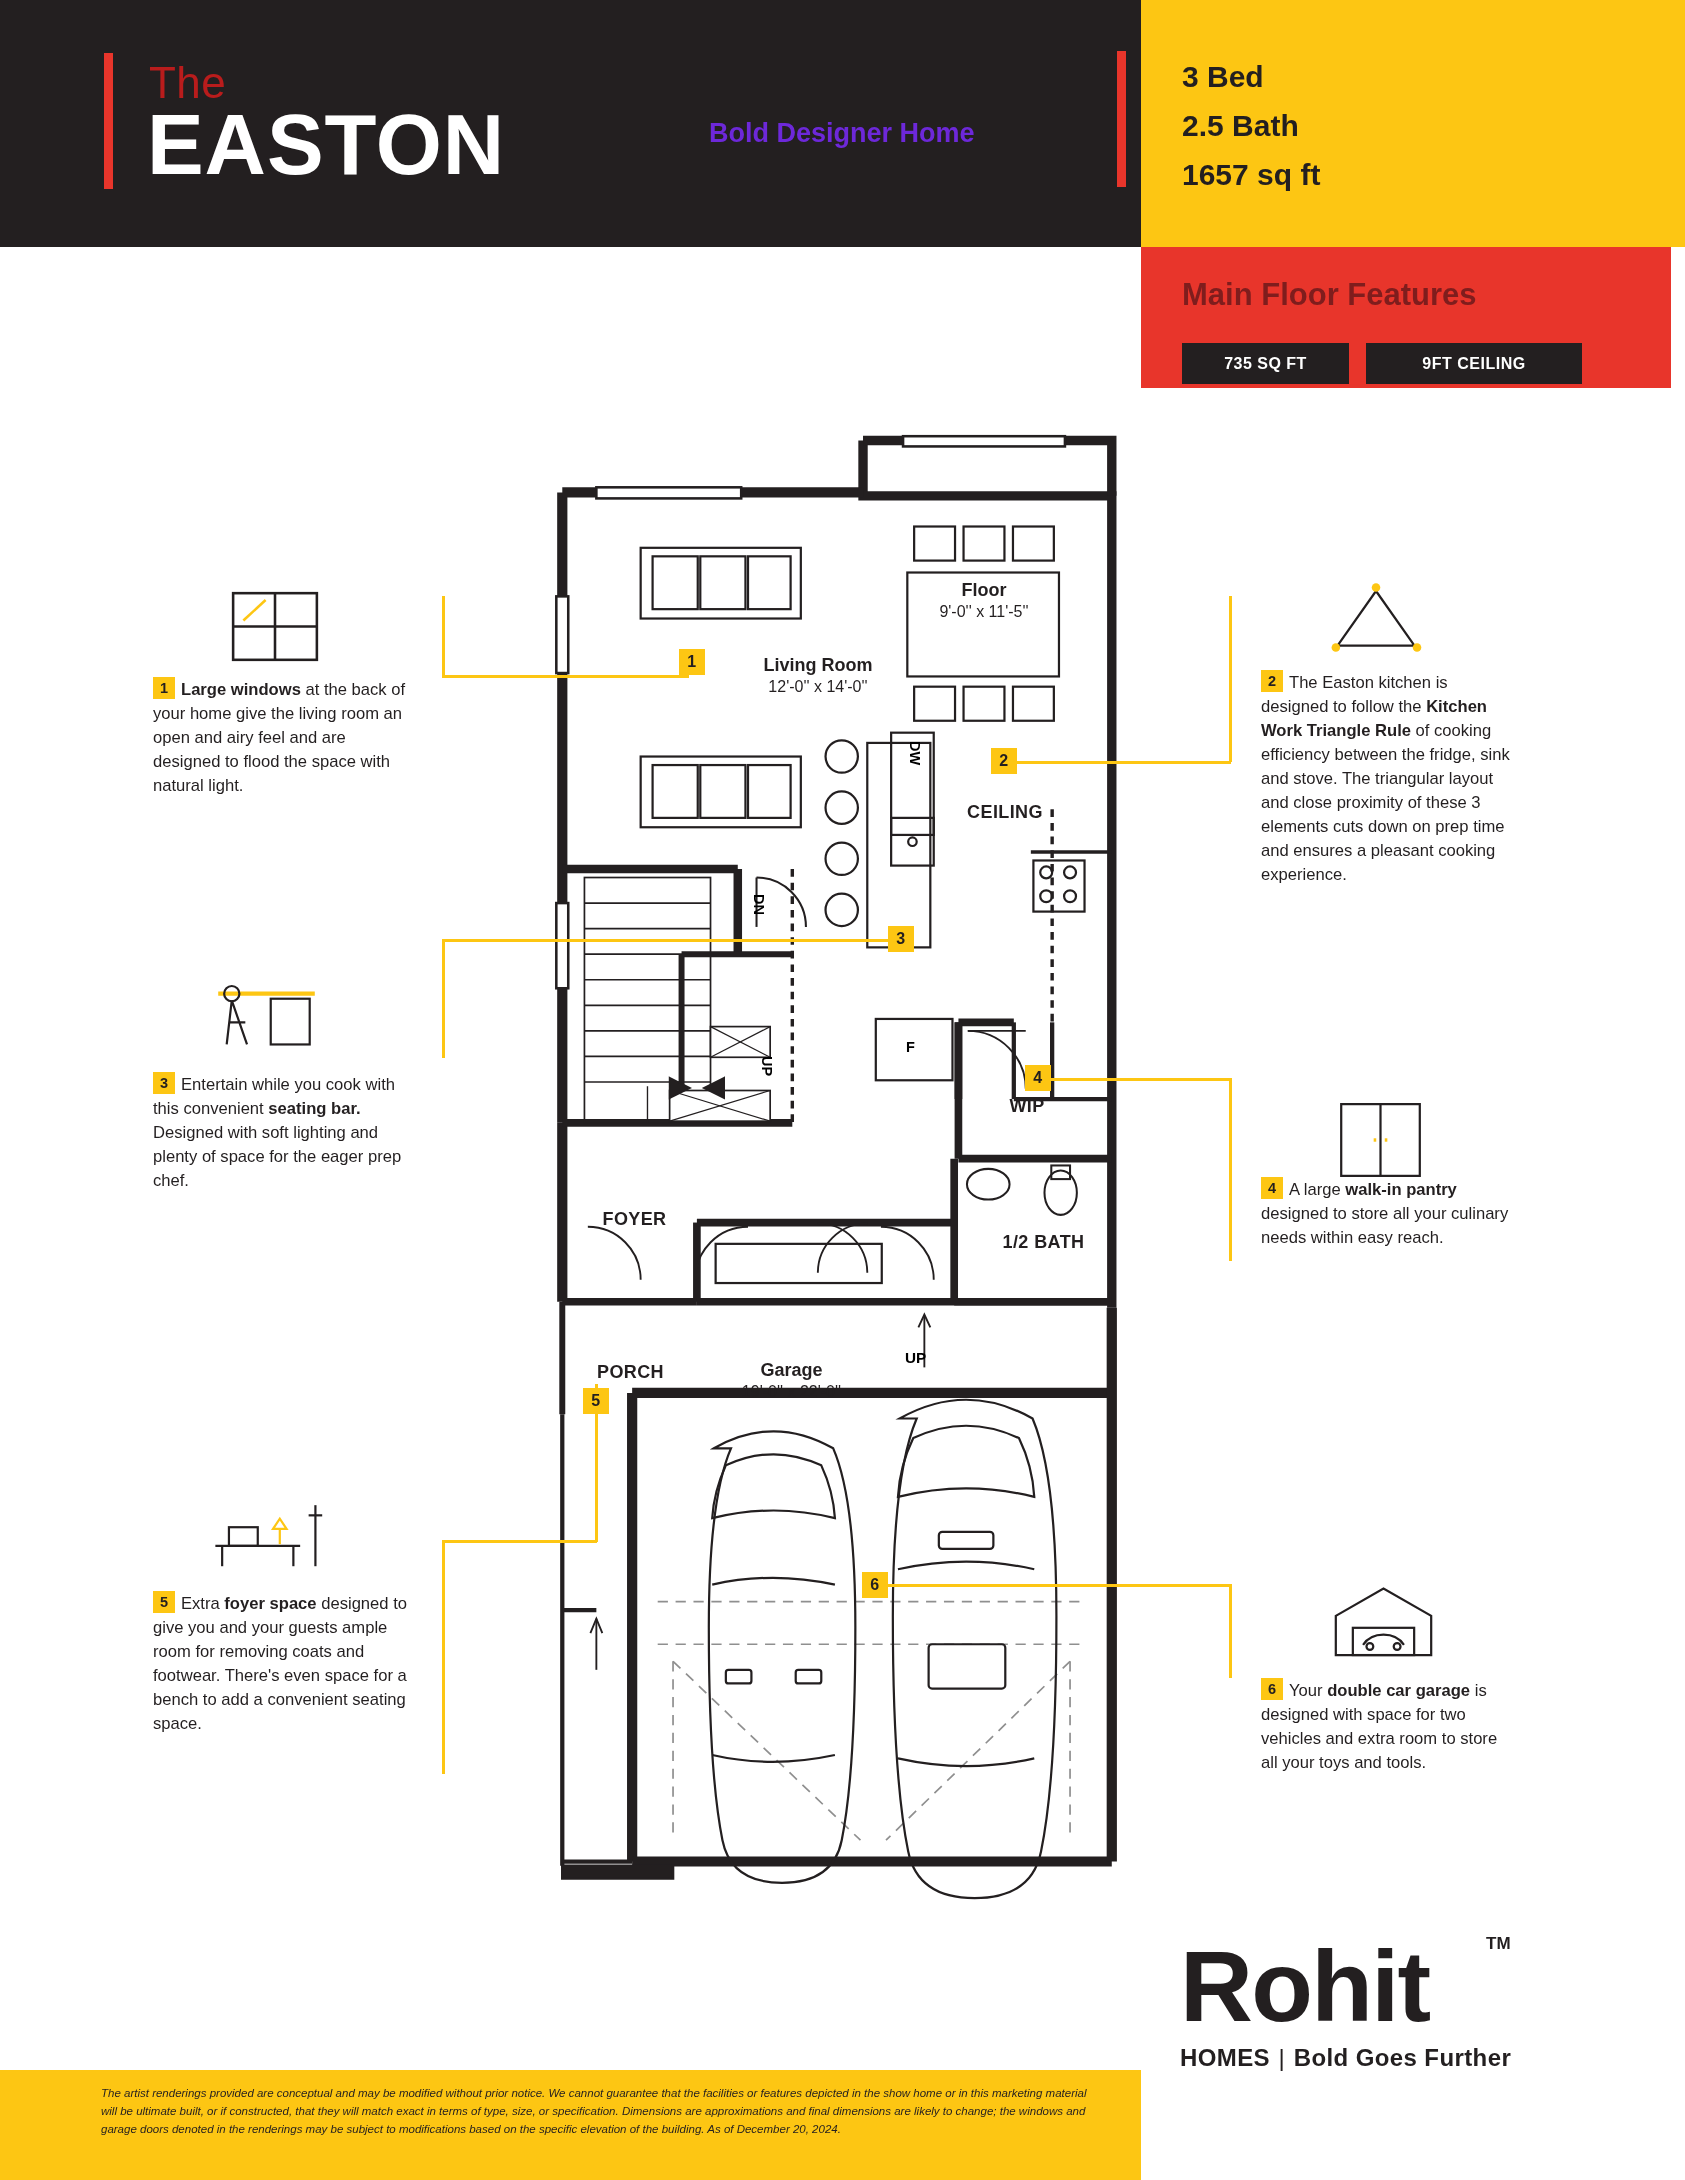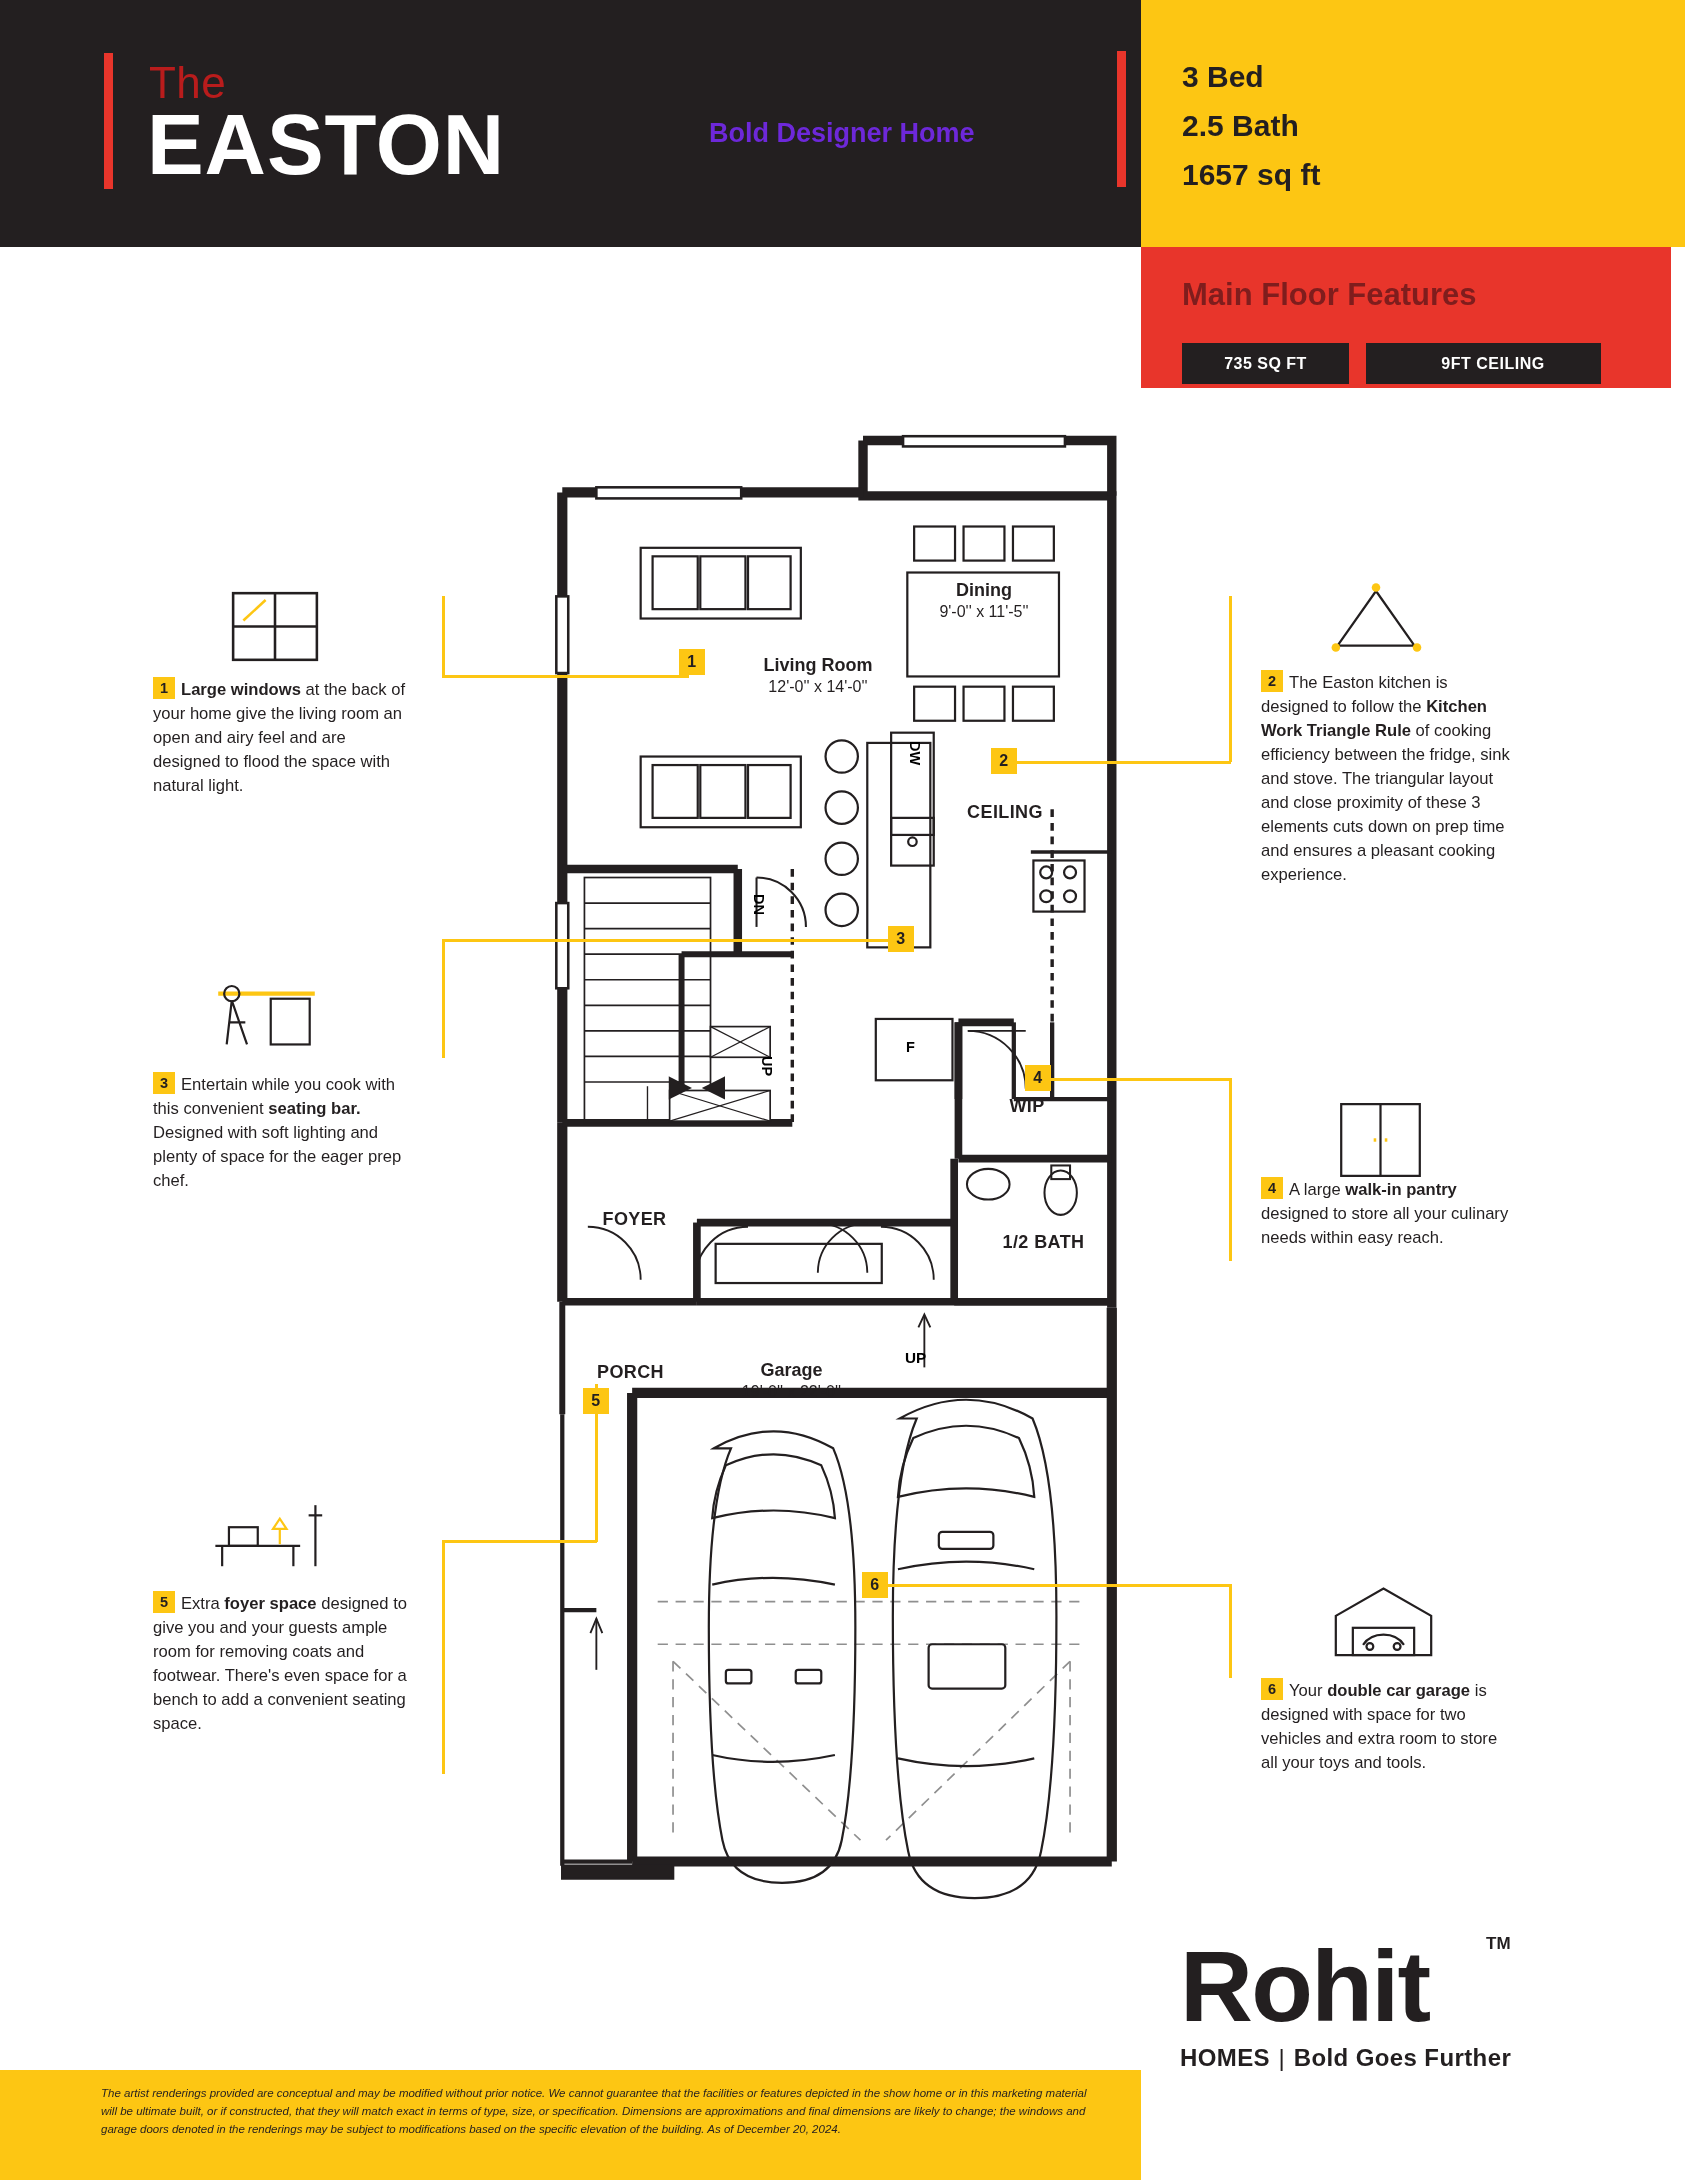--- a/index.html
+++ b/index.html
@@ -95,21 +95,21 @@
     background: #231f20;
     color: #ffffff;
     font-size: 16px;
     font-weight: 700;
     letter-spacing: 0.5px;
     display: flex;
     align-items: center;
     justify-content: center;
   }
   .badge1 { left: 1182px; width: 167px; }
-  .badge2 { left: 1366px; width: 216px; padding-left: 19px; }
+  .badge2 { left: 1366px; width: 216px; }
 
   
   .footer-yellow {
     position: absolute;
     left: 0; top: 2070px;
     width: 1141px; height: 111px;
     background: #fdc613;
   }
   .disclaimer {
     position: absolute;
@@ -410,21 +410,21 @@
     </g>
 
     <g stroke-width="3">
       <rect x="700" y="572" width="170" height="13" fill="#ffffff"></rect>
       <rect x="1060" y="512" width="190" height="12" fill="#ffffff"></rect>
     </g>
   </g>
 </svg>
 
 <div class="roomlabel" style="left:916px; top:579px; width:136px;">
-  <span>Dining</span>
+  <span>Floor</span>
   <span class="dim">9'-0'' x 11'-5''</span>
 </div>
 <div class="roomlabel" style="left:733px; top:654px; width:170px;">
   <span>Living Room</span>
   <span class="dim">12'-0'' x 14'-0''</span>
 </div>
 <div class="roomlabel caps" style="left:937px; top:801px; width:136px;">CEILING</div>
 <div class="roomlabel caps" style="left:980px; top:1095px; width:94px;">WIP</div>
 <div class="roomlabel caps" style="left:971px; top:1231px; width:145px;">1/2 BATH</div>
 <div class="roomlabel caps" style="left:575px; top:1208px; width:119px;">FOYER</div>

